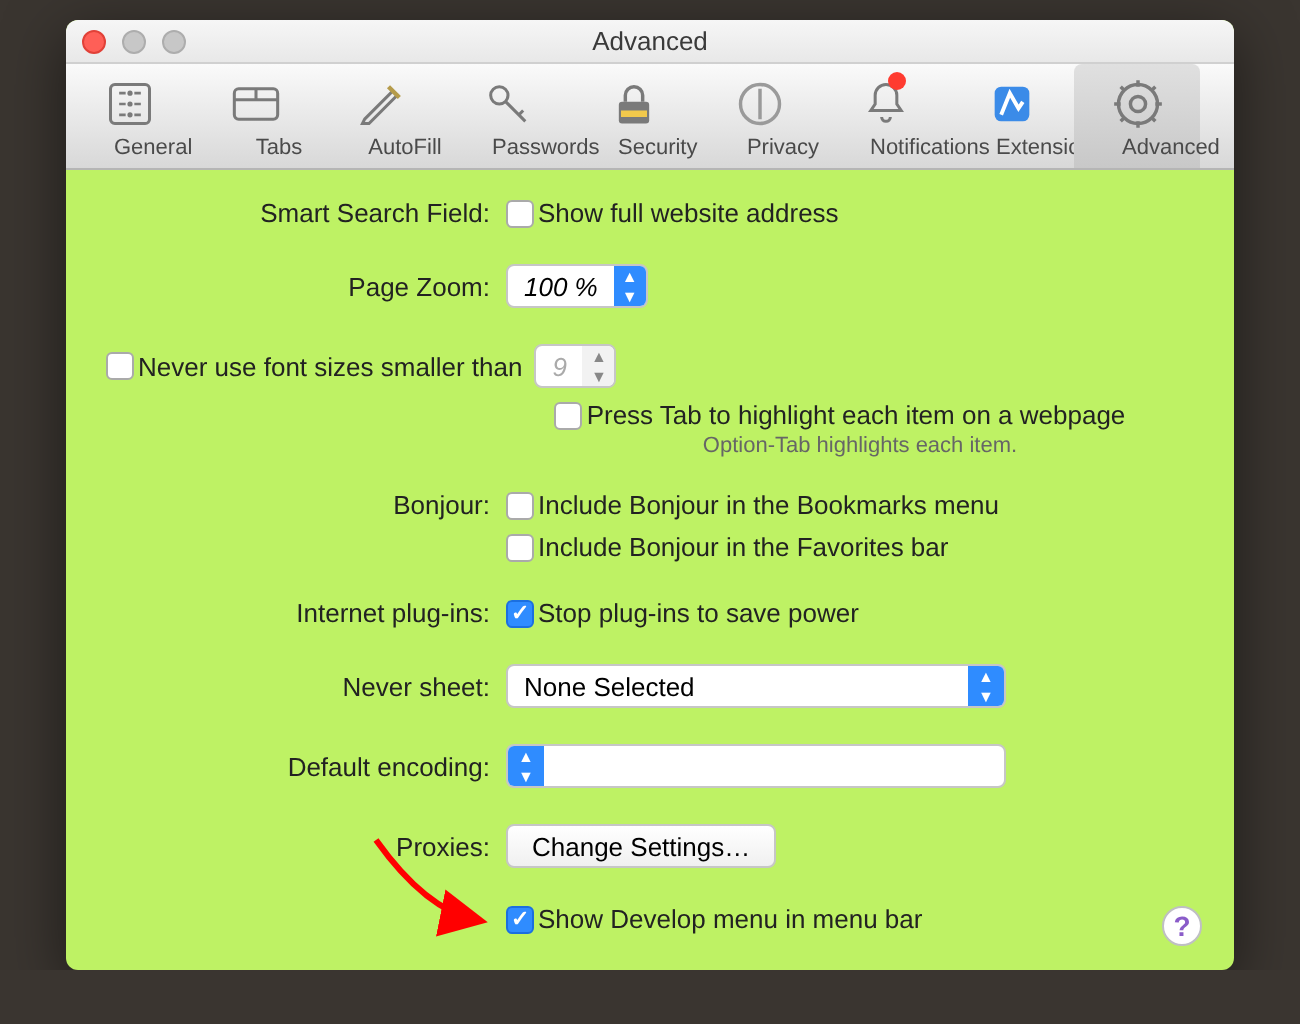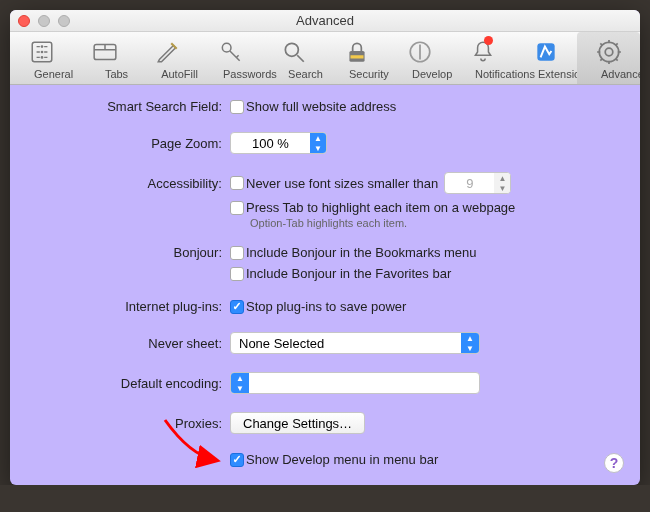--- a/index.html
+++ b/index.html
@@ -6,22 +6,22 @@
   body {
     font-family: -apple-system, "Helvetica Neue", Arial, sans-serif;
     font-size: 13px;
     background: #3a3530;
     display: flex;
     justify-content: center;
     align-items: flex-start;
     padding-top: 10px;
   }
   .window {
-    width: 630px;
-    background: #c4b5fd;
+    width: 584px;
+    background: #bef264;
     border-radius: 6px;
     box-shadow: 0 8px 30px rgba(0,0,0,0.5);
     overflow: hidden;
   }
   .titlebar {
     height: 22px;
     background: linear-gradient(#f6f6f6, #e8e8e8);
     display: flex;
     align-items: center;
     padding: 0 8px;
@@ -90,21 +90,21 @@
     left: 1.5px; top: -1px;
   }
   .stepper {
     display: inline-flex; align-items: stretch;
     height: 22px;
     border: 1px solid #c6c6c6;
     border-radius: 4px;
     background: #fff;
     overflow: hidden;
   }
-  .stepper .val { padding: 2px 21px; display: flex; align-items: center; font-size: 13px; }
+  .stepper .val { padding: 2px 8px; display: flex; align-items: center; font-size: 13px; font-style: italic; }
   .stepper .arrows {
     width: 16px;
     background: #2f8cff;
     display: flex; flex-direction: column;
   }
   .stepper .arrows div { flex:1; display:flex; align-items:center; justify-content:center; color:#fff; font-size:8px; }
   .stepper.mini { border-color:#c6c6c6; }
   .stepper.mini .arrows { background:#f2f2f2; color:#888;}
   .stepper.mini .arrows div { color:#888; }
   .stepper.mini .val { color:#aaa; }
@@ -210,44 +210,35 @@
             <circle cx="8" cy="8" r="4" fill="none" stroke="#7a7a7a" stroke-width="1.4"></circle>
             <line x1="11" y1="11" x2="20" y2="20" stroke="#7a7a7a" stroke-width="1.4"></line>
             <line x1="17" y1="17" x2="19" y2="15" stroke="#7a7a7a" stroke-width="1.4"></line>
           </svg>
       </div>
       <span class="lbl">Passwords</span>
     </div>
     <div class="tbitem">
       <div class="tbicon">
         <svg viewBox="0 0 24 24">
-            <circle cx="10" cy="10" r="6" fill="none" stroke="#7a7a7a" stroke-width="1.6"></circle>
-            <line x1="15" y1="15" x2="21" y2="21" stroke="#7a7a7a" stroke-width="1.6"></line>
-          </svg>
-      </div>
-      <span class="lbl">Search</span>
-    </div>
-    <div class="tbitem">
-      <div class="tbicon">
-        <svg viewBox="0 0 24 24">
             <rect x="5" y="11" width="14" height="10" rx="1.5" fill="#7a7a7a"></rect>
             <rect x="6" y="15" width="12" height="3" fill="#f2c94c"></rect>
             <path d="M8 11 V8 a4 4 0 0 1 8 0 V11" fill="none" stroke="#7a7a7a" stroke-width="1.6"></path>
           </svg>
       </div>
       <span class="lbl">Security</span>
     </div>
     <div class="tbitem">
       <div class="tbicon">
         <svg viewBox="0 0 24 24">
             <circle cx="12" cy="12" r="9" fill="none" stroke="#9a9a9a" stroke-width="1.6"></circle>
             <path d="M12 5 L12 19" stroke="#9a9a9a" stroke-width="1.6"></path>
           </svg>
       </div>
-      <span class="lbl">Develop</span>
+      <span class="lbl">Privacy</span>
     </div>
     <div class="tbitem">
       <div class="tbicon">
         <svg viewBox="0 0 24 24">
             <path d="M12 3 a5 5 0 0 1 5 5 v4 l2 3 H5 l2-3 V8 a5 5 0 0 1 5-5 z" fill="none" stroke="#7a7a7a" stroke-width="1.4"></path>
             <path d="M10 18 a2 2 0 0 0 4 0" fill="none" stroke="#7a7a7a" stroke-width="1.4"></path>
           </svg>
         <div class="notif-dot"></div>
       </div>
       <span class="lbl">Notifications</span>
@@ -301,38 +292,37 @@
           <div class="val">100 %</div>
           <div class="arrows">
               <div>▲</div>
               <div>▼</div>
             </div>
         </div>
       </div>
     </div>
 
     <div class="row">
-      <div class="lblcol">Accessibility:</div>
       <div class="ctrlcol">
         <label class="cb">
           <input type="checkbox" style="">
           <span>Never use font sizes smaller than</span>
         </label>
         <div class="stepper mini" style="margin-left:6px">
           <div class="val">9</div>
           <div class="arrows">
               <div>▲</div>
               <div>▼</div>
             </div>
         </div>
       </div>
     </div>
     <div class="row">
       <div class="lblcol"></div>
-      <div class="ctrlcol" style="flex-direction:row; align-items:center;">
+      <div class="ctrlcol" style="flex-direction:column; align-items:center;">
         <label class="cb">
           <input type="checkbox" style="">
           <span>Press Tab to highlight each item on a webpage</span>
         </label>
         <div class="hint">Option-Tab highlights each item.</div>
       </div>
     </div>
 
     <div style="height:10px"></div>
 

